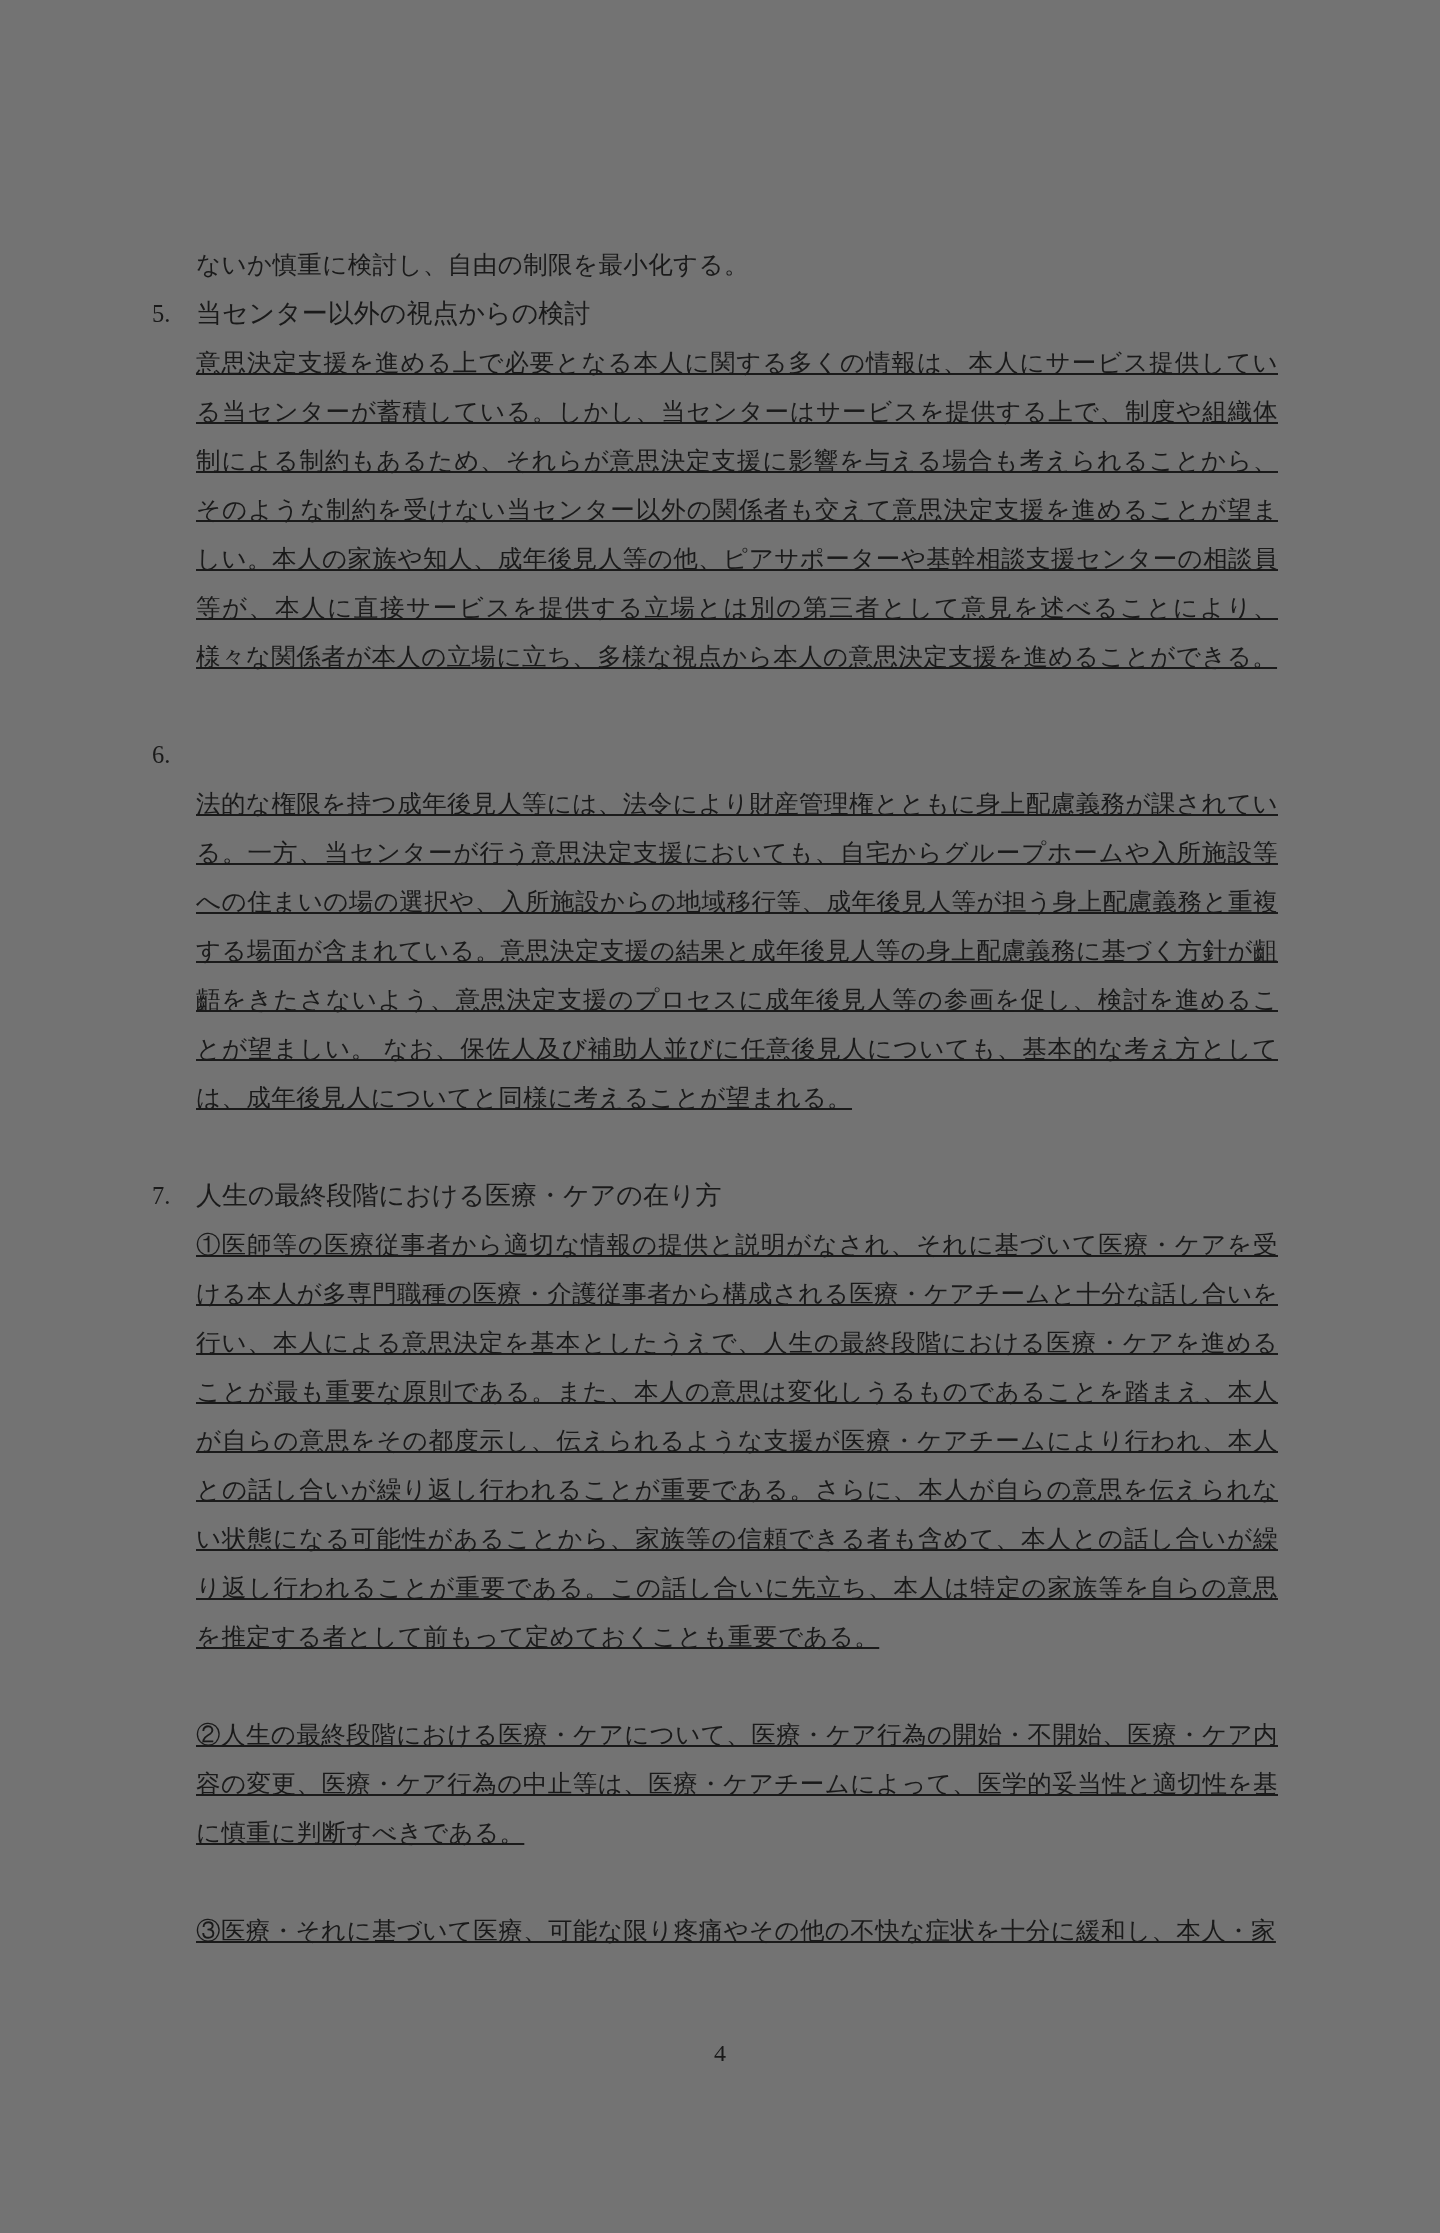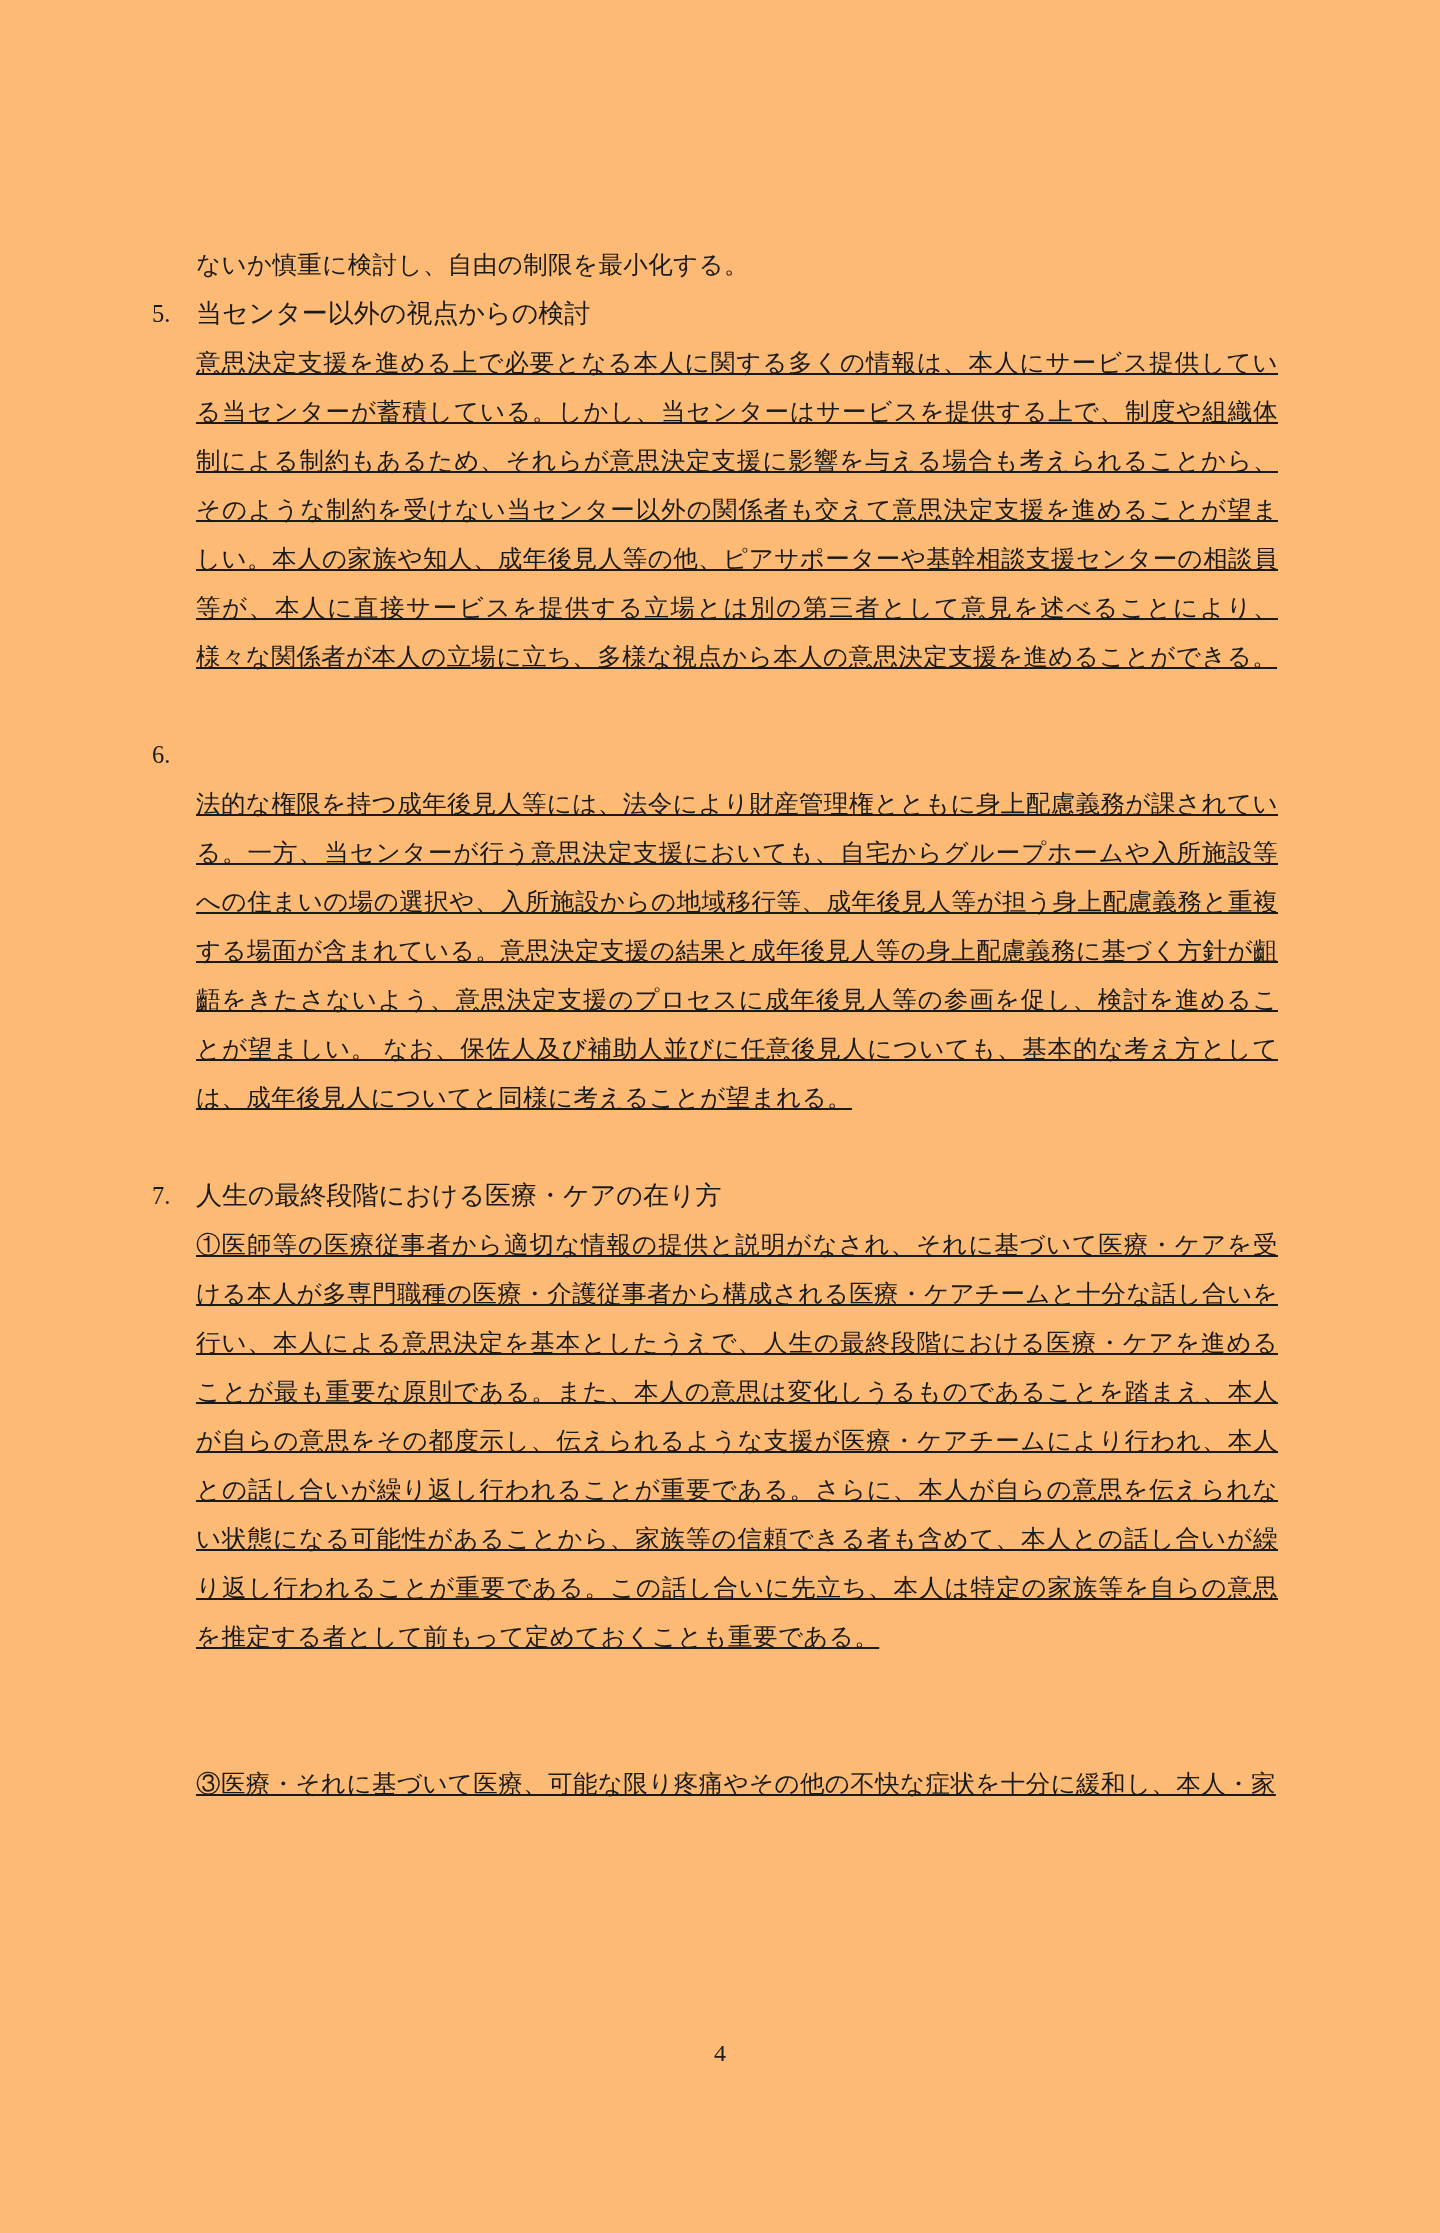--- a/index.html
+++ b/index.html
@@ -3,21 +3,21 @@
 <meta charset="utf-8">
 <style>
   html, body {
     margin: 0;
     padding: 0;
     background: #f2f2f2;
   }
   .page {
     width: 1440px;
     height: 2233px;
-    background: #fdba74;
+    background: #737373;
     margin: 0 auto;
     position: relative;
     box-sizing: border-box;
     font-family: "Liberation Serif", "DejaVu Serif", serif;
     color: #1a1a1a;
   }
   .content {
     position: absolute;
     left: 148px;
     top: 240px;
@@ -98,20 +98,21 @@
 
     <div class="gap-sm"></div>
 
     <div class="item">
       <div class="item-head">
         <span class="item-num">7.</span>
         <span class="item-title">人生の最終段階における医療・ケアの在り方</span>
       </div>
       <p class="para item-body">①医師等の医療従事者から適切な情報の提供と説明がなされ、それに基づいて医療・ケアを受ける本人が多専門職種の医療・介護従事者から構成される医療・ケアチームと十分な話し合いを行い、本人による意思決定を基本としたうえで、人生の最終段階における医療・ケアを進めることが最も重要な原則である。また、本人の意思は変化しうるものであることを踏まえ、本人が自らの意思をその都度示し、伝えられるような支援が医療・ケアチームにより行われ、本人との話し合いが繰り返し行われることが重要である。さらに、本人が自らの意思を伝えられない状態になる可能性があることから、家族等の信頼できる者も含めて、本人との話し合いが繰り返し行われることが重要である。この話し合いに先立ち、本人は特定の家族等を自らの意思を推定する者として前もって定めておくことも重要である。</p>
       <div class="gap-sm"></div>
+      <p class="para item-body">②人生の最終段階における医療・ケアについて、医療・ケア行為の開始・不開始、医療・ケア内容の変更、医療・ケア行為の中止等は、医療・ケアチームによって、医学的妥当性と適切性を基に慎重に判断すべきである。</p>
       <div class="gap-sm"></div>
       <p class="para item-body">③医療・それに基づいて医療、可能な限り疼痛やその他の不快な症状を十分に緩和し、本人・家</p>
     </div>
 
   </div>
 
   <div class="page-number">4</div>
 </div>
 
 </body></html>

